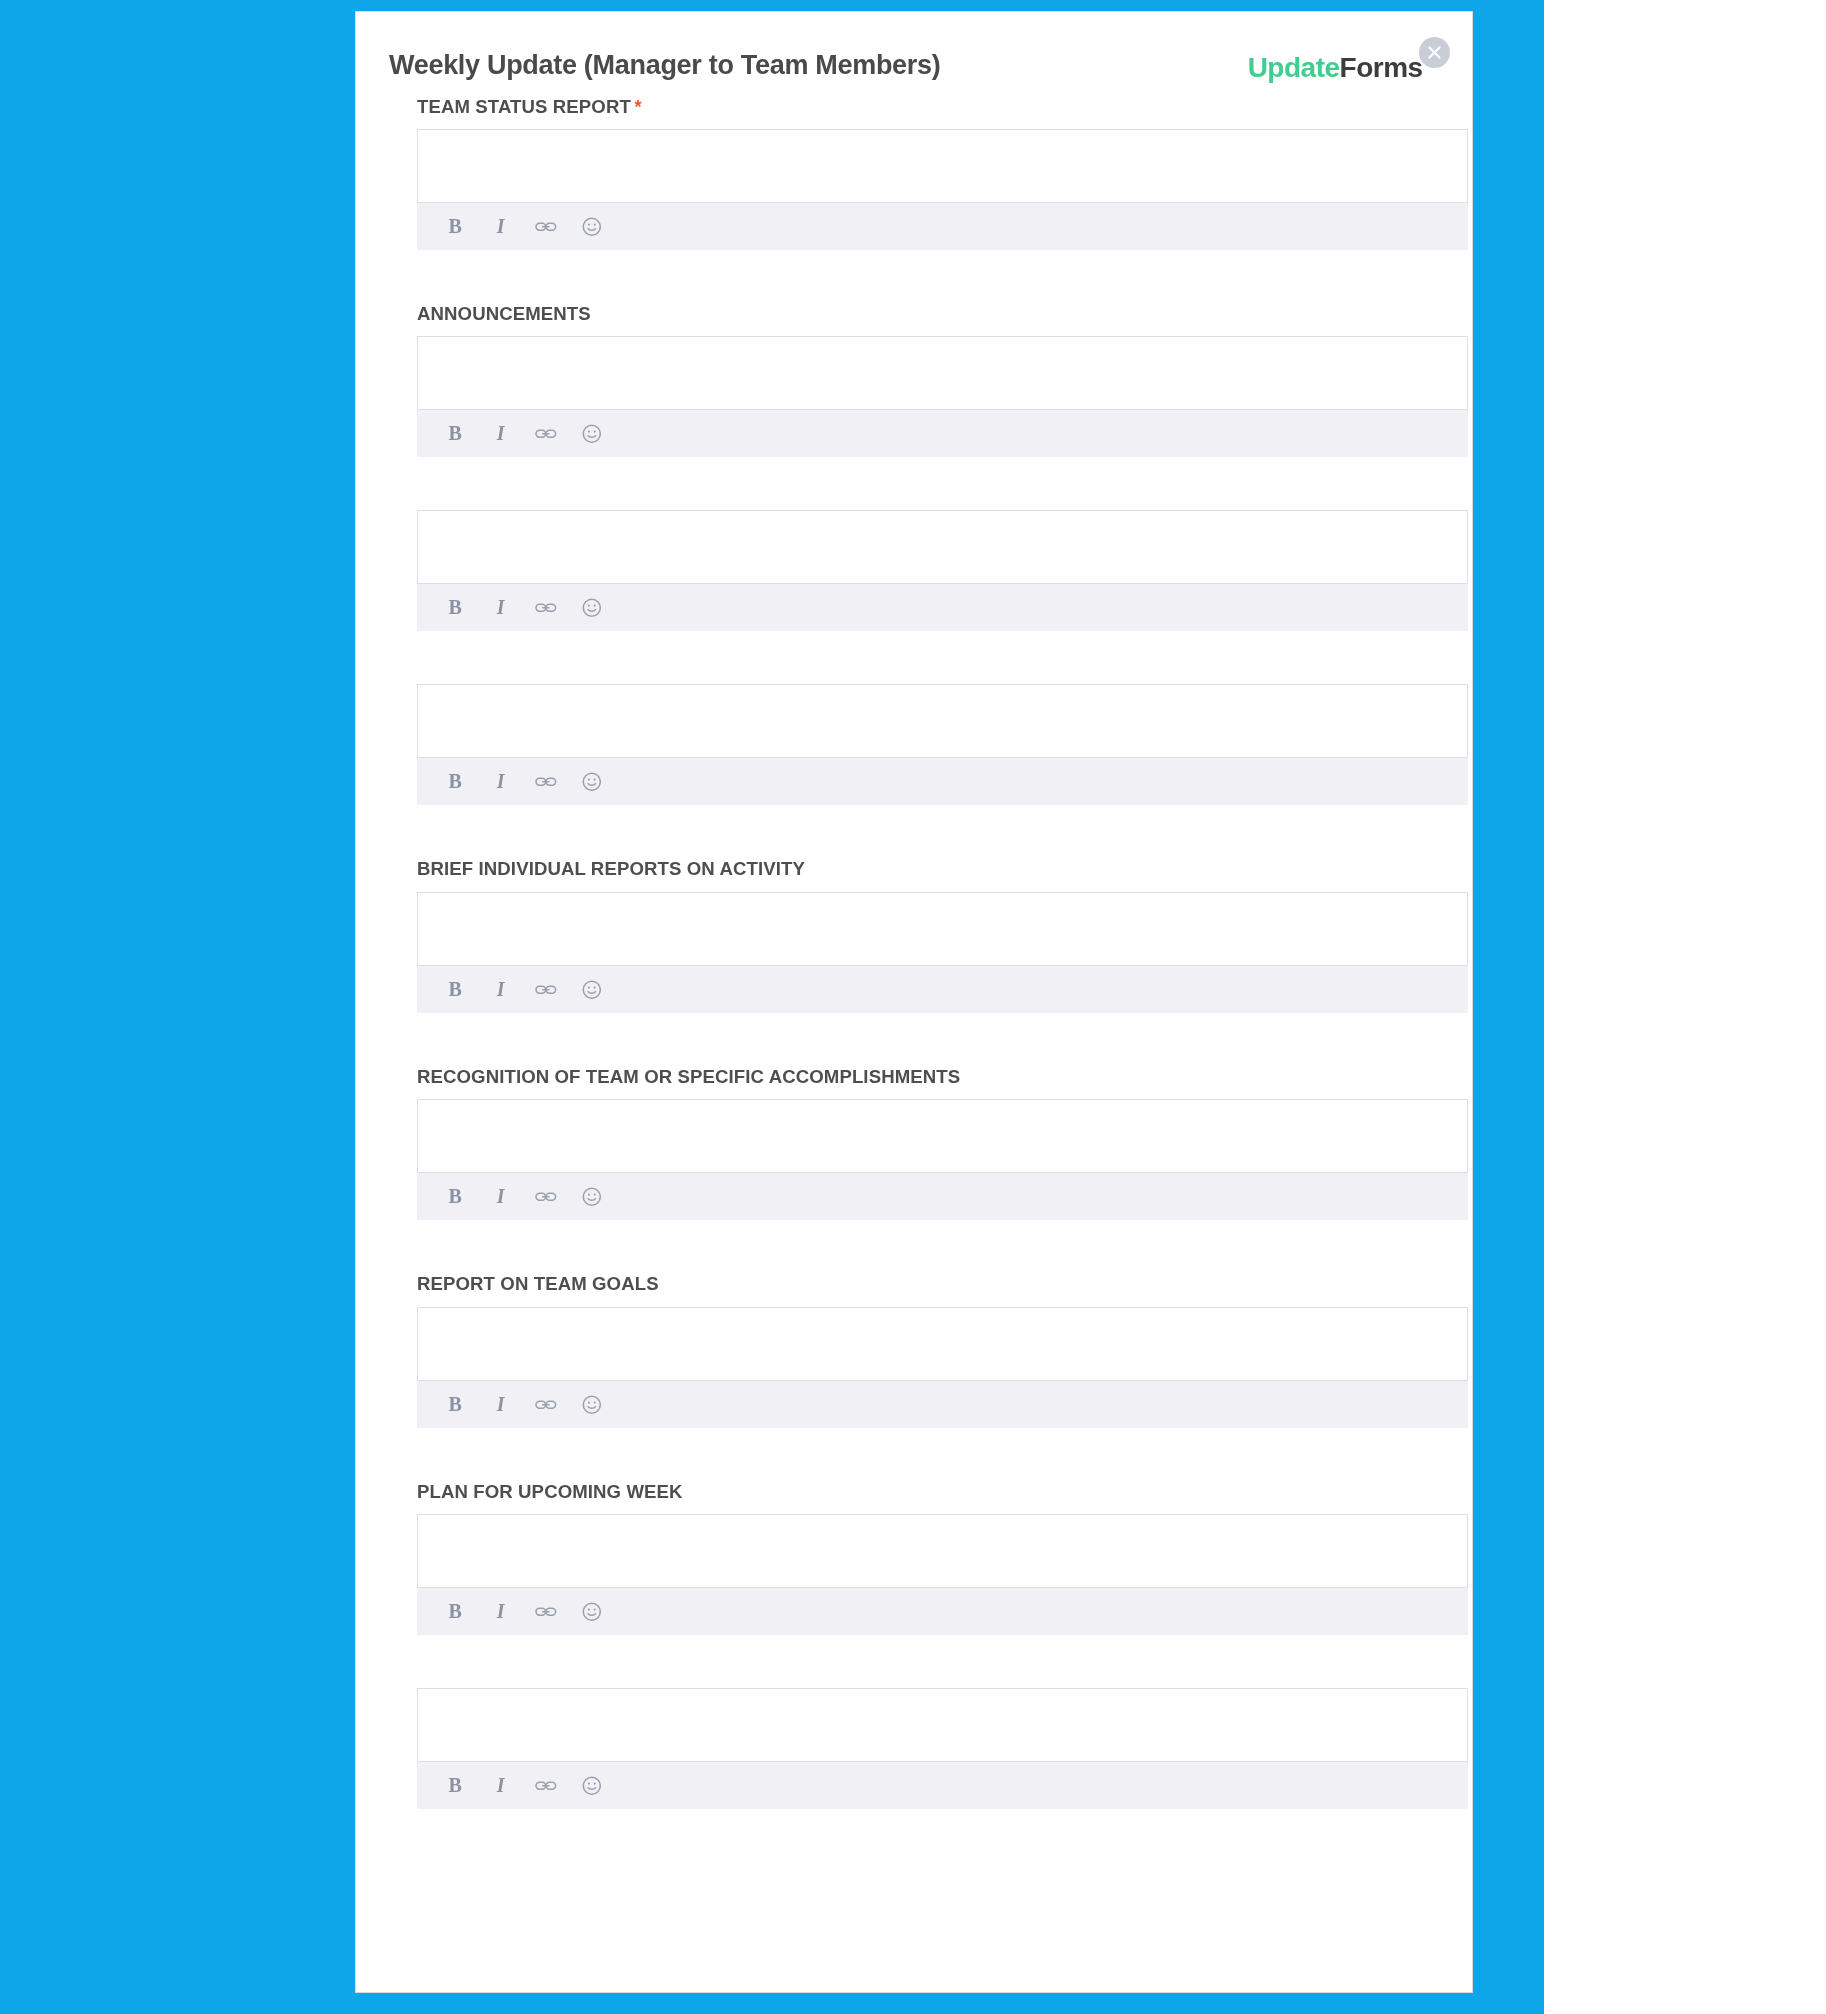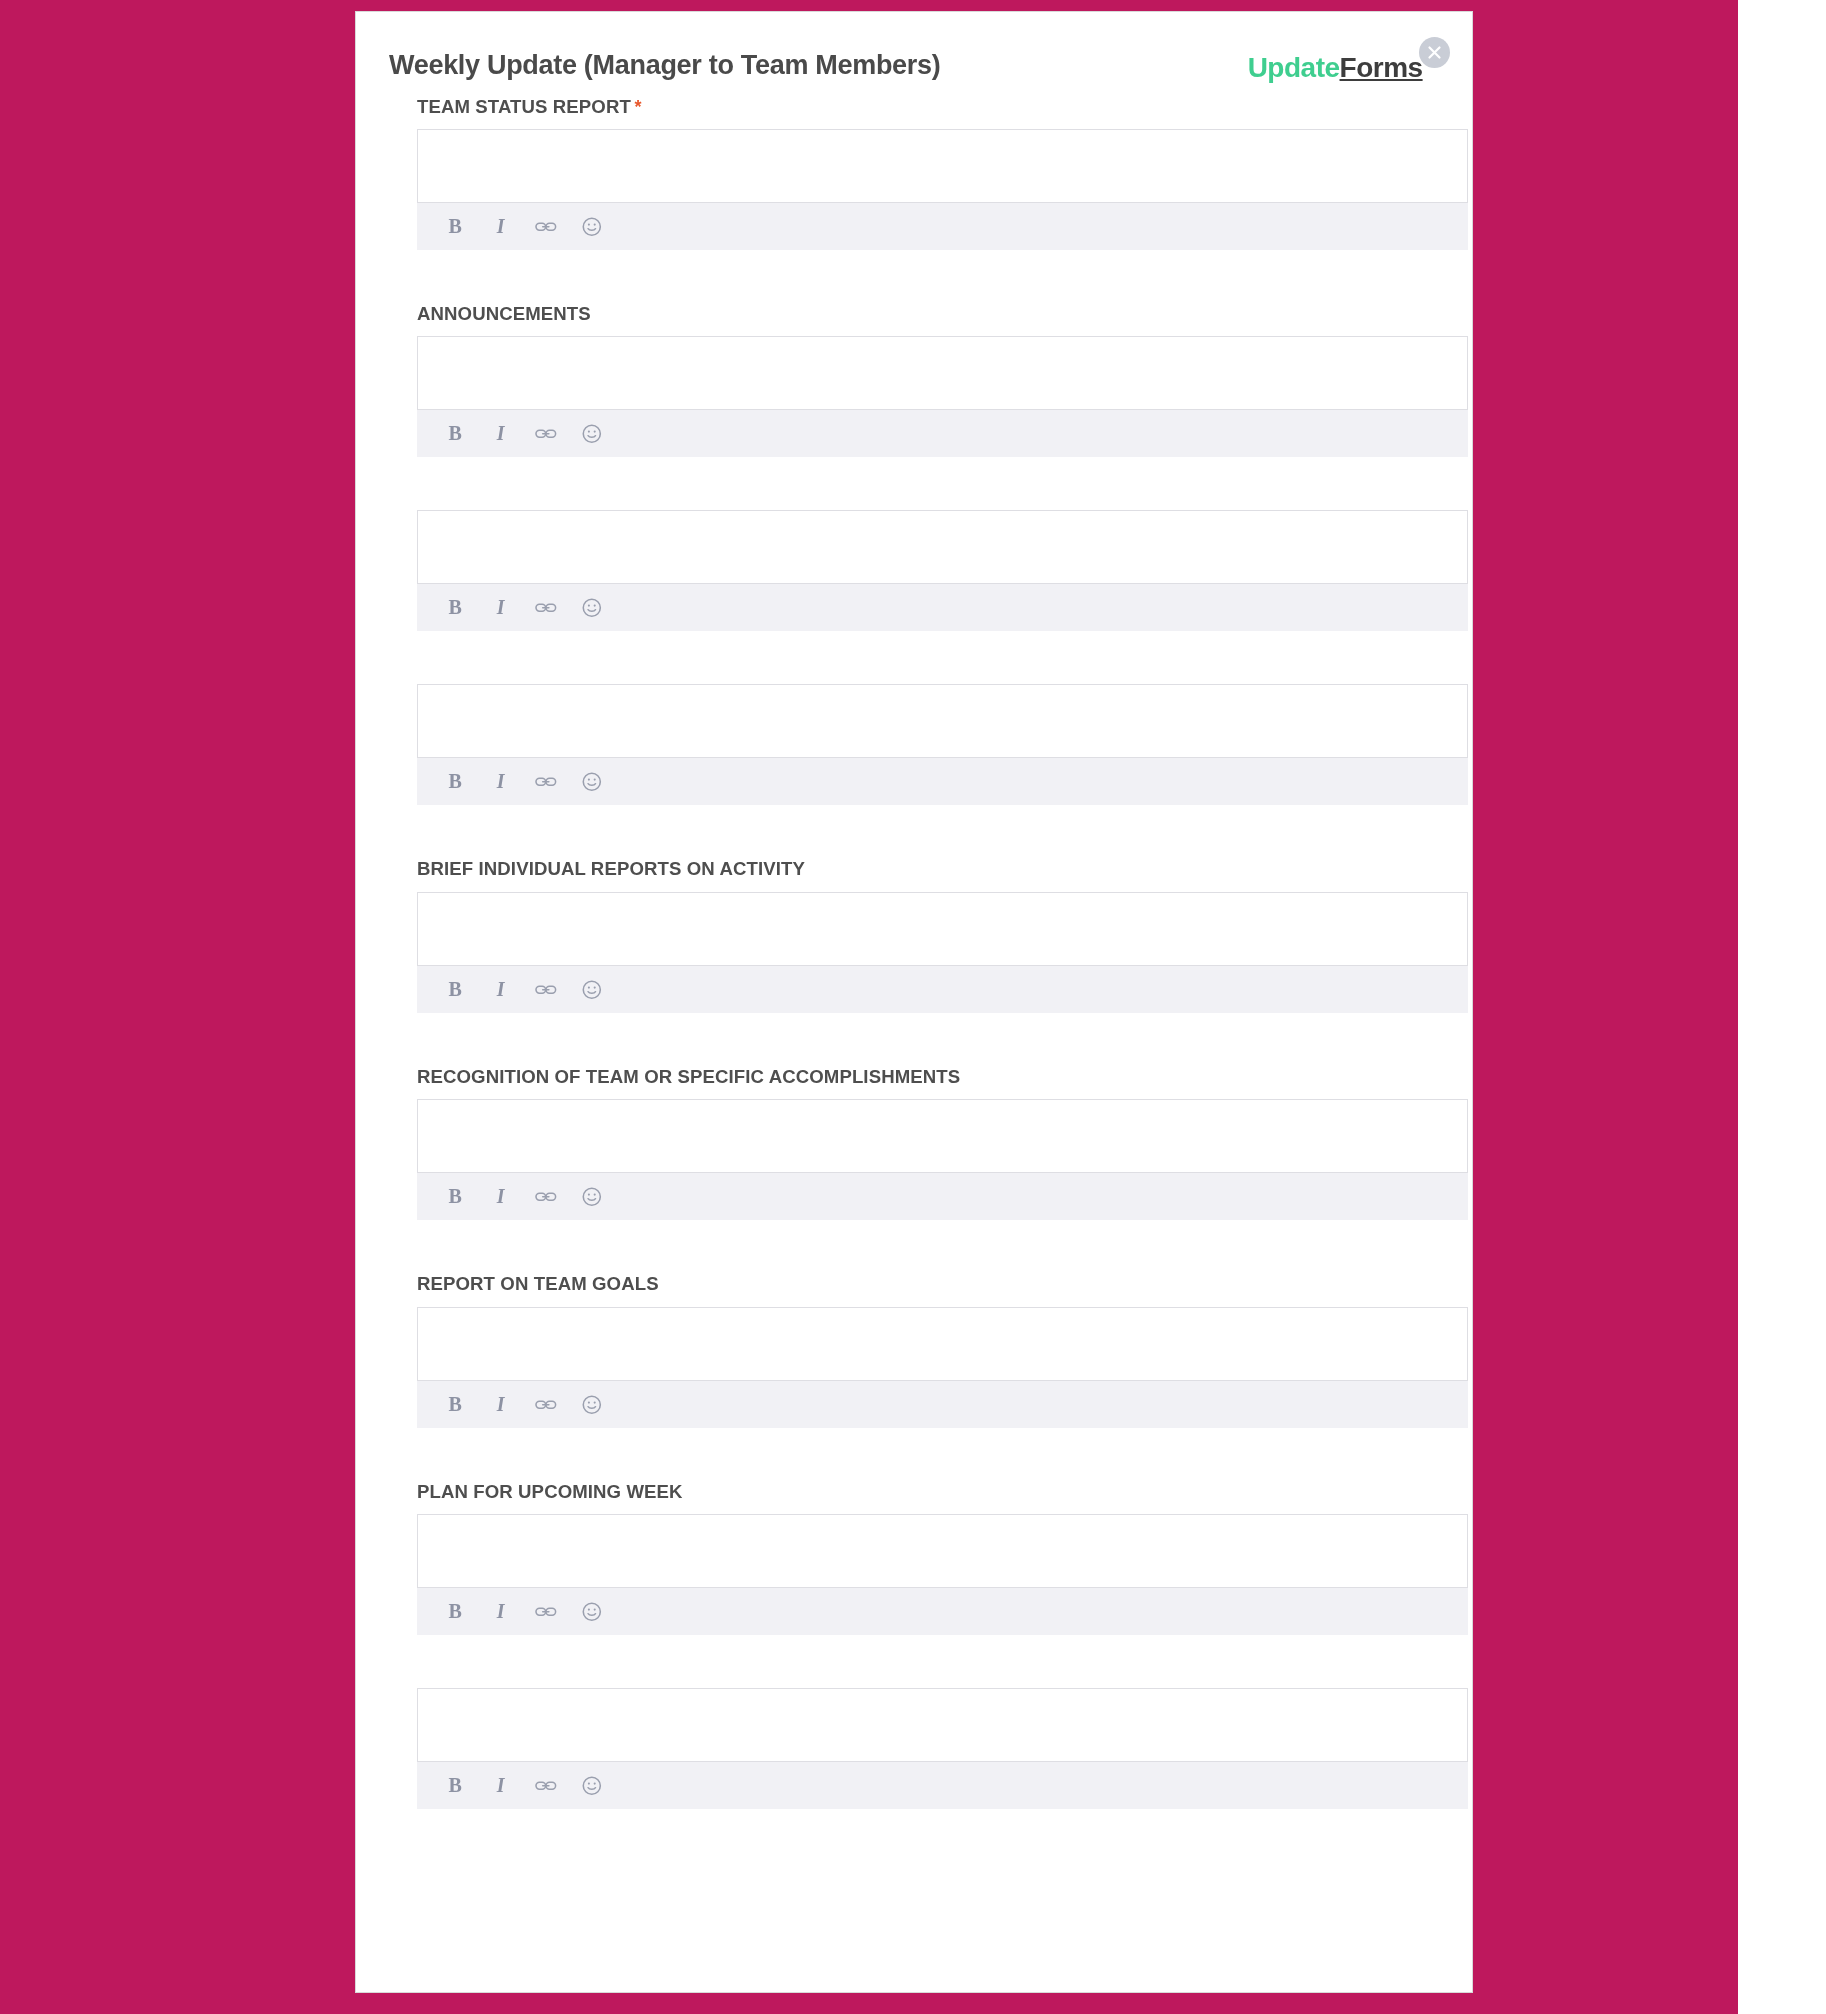--- a/index.html
+++ b/index.html
@@ -9,23 +9,23 @@
   }
   body {
     width: 1826px;
     height: 2015px;
     font-family: "Liberation Sans", sans-serif;
     -webkit-font-smoothing: antialiased;
   }
 
   .page {
     position: relative;
-    width: 1738px;
+    width: 1544px;
     height: 2015px;
-    background: #be185d;
+    background: #0ea5e9;
     overflow: hidden;
   }
 
   
   .form-card {
     position: absolute;
     left: 355px;
     top: 11px;
     width: 1118px;
     height: 1982px;
@@ -60,21 +60,21 @@
   .brand {
     position: absolute;
     right: 16.4px;
     top: 11px;
     font-size: 28px;
     font-weight: 700;
     letter-spacing: -0.5px;
     white-space: nowrap;
   }
   .brand .brand-prosper { color: #3fce8f; }
-  .brand .brand-forms   { color: #3d3d3d; text-decoration: underline; }
+  .brand .brand-forms   { color: #3d3d3d; }
 
   .close-btn {
     position: absolute;
     right: -11px;
     top: -3.6px;
     width: 31px;
     height: 31px;
     border-radius: 50%;
     background: #c9cdd6;
     border: none;

